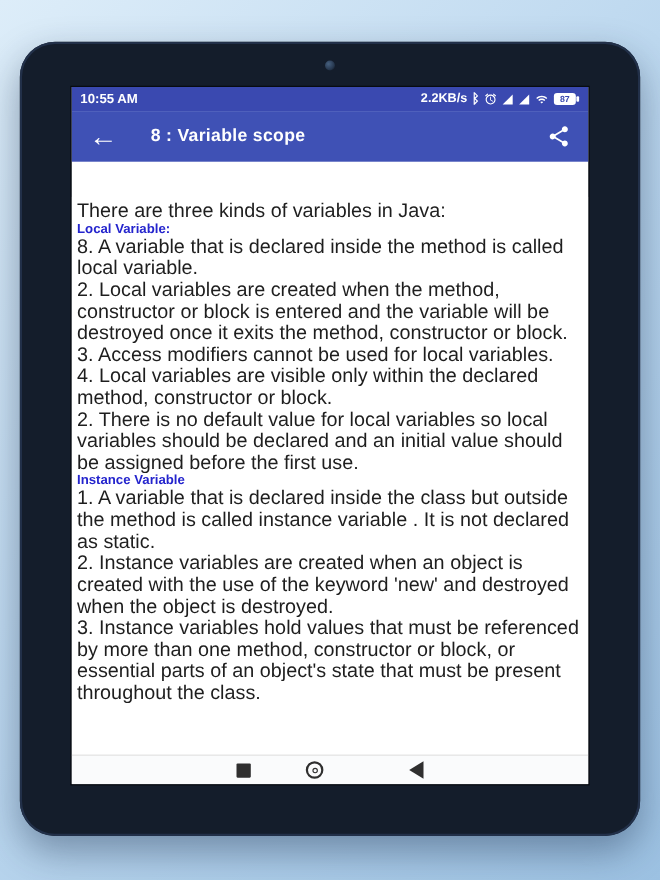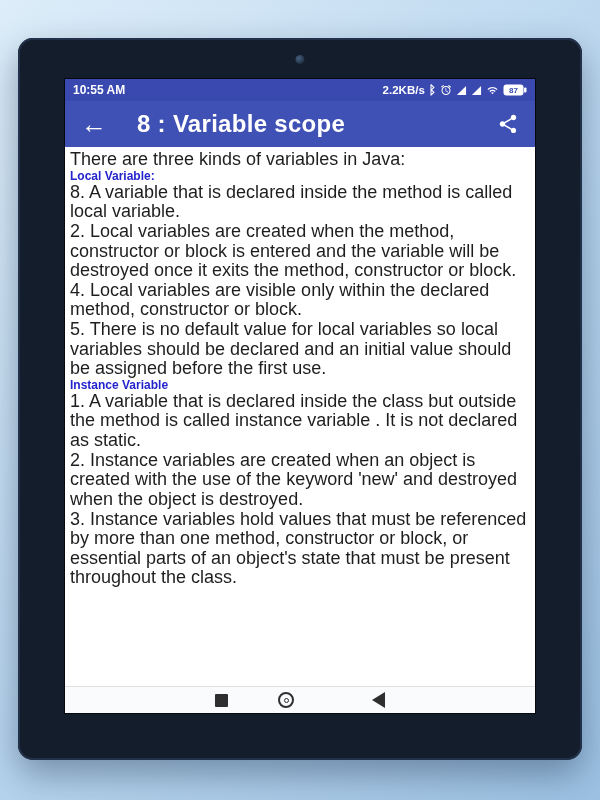--- a/index.html
+++ b/index.html
@@ -8,21 +8,21 @@
     font-family: "Liberation Sans", "DejaVu Sans", sans-serif;
     background: linear-gradient(135deg, #ddedf9 0%, #bdd8ef 45%, #9cc1e2 100%);
     position: relative;
     overflow: hidden;
   }
   
   .tablet {
     position: absolute; left: 18px; top: 38px;
     width: 564px; height: 722px;
     background: #141d2b;
-    border-radius: 15px;
+    border-radius: 32px;
     box-shadow: 0 14px 34px rgba(20,40,70,.40), inset 0 0 0 2px #223049;
   }
   .camera {
     position: absolute; left: 50%; top: 17px; transform: translateX(-50%);
     width: 9px; height: 9px; border-radius: 50%;
     background: radial-gradient(circle at 35% 35%, #4a6档, #27384f 60%, #0d141f);
     background: radial-gradient(circle at 35% 35%, #46607f, #27384f 60%, #0d141f);
   }
   
   .screen {
@@ -47,31 +47,32 @@
   .bt-glyph { font-size: 12px; font-weight: bold; line-height: 1; }
   
   .app-bar {
     height: 46px; flex: 0 0 46px;
     background: #3f51b5;
     color: #fff;
     display: flex; align-items: center;
     padding: 0 16px;
   }
   .back-arrow { font-size: 26px; font-weight: bold; line-height: 1; cursor: pointer; }
-  .app-title { font-size: 24px; font-weight: bold; margin-left: 30px; letter-spacing: .3px; }
+  .app-title { font-size: 16px; font-weight: bold; margin-left: 30px; letter-spacing: .3px; }
   .share-btn { margin-left: auto; display: inline-flex; cursor: pointer; }
   
   .content {
     flex: 1 1 auto;
     background: #fff;
     color: #1e1e1e;
     padding: 3px 5px 0 5px;
     font-size: 18px;
     line-height: 1.09;
     overflow: hidden;
+    margin-top: 32px;
   }
   .content p { margin: 0; }
   .sec-heading {
     color: #2424cd;
     font-size: 12px;
     font-weight: bold;
     margin-top: 20px;
   }
   
   .nav-bar {
@@ -148,22 +149,23 @@
           </svg>
       </span>
     </div>
 
     <div class="content">
       <p>There are three kinds of variables in Java:</p>
 
       <p class="sec-heading">Local Variable:</p>
       <p>8. A variable that is declared inside the method is called local variable.</p>
       <p>2. Local variables are created when the method, constructor or block is entered and the variable will be destroyed once it exits the method, constructor or block.</p>
+      <p>3. Access modifiers cannot be used for local variables.</p>
       <p>4. Local variables are visible only within the declared method, constructor or block.</p>
-      <p>5. There is no default value for local variables so local variables should be declared and an initial value should be assigned before the first use.</p>
+      <p>2. There is no default value for local variables so local variables should be declared and an initial value should be assigned before the first use.</p>
 
       <p class="sec-heading">Instance Variable</p>
       <p>1. A variable that is declared inside the class but outside the method is called instance variable . It is not declared as static.</p>
       <p>2. Instance variables are created when an object is created with the use of the keyword 'new' and destroyed when the object is destroyed.</p>
       <p>3. Instance variables hold values that must be referenced by more than one method, constructor or block, or essential parts of an object's state that must be present throughout the class.</p>
     </div>
 
     <div class="nav-bar">
       <span class="nav-btn gap1">
         <span class="sq"></span>

